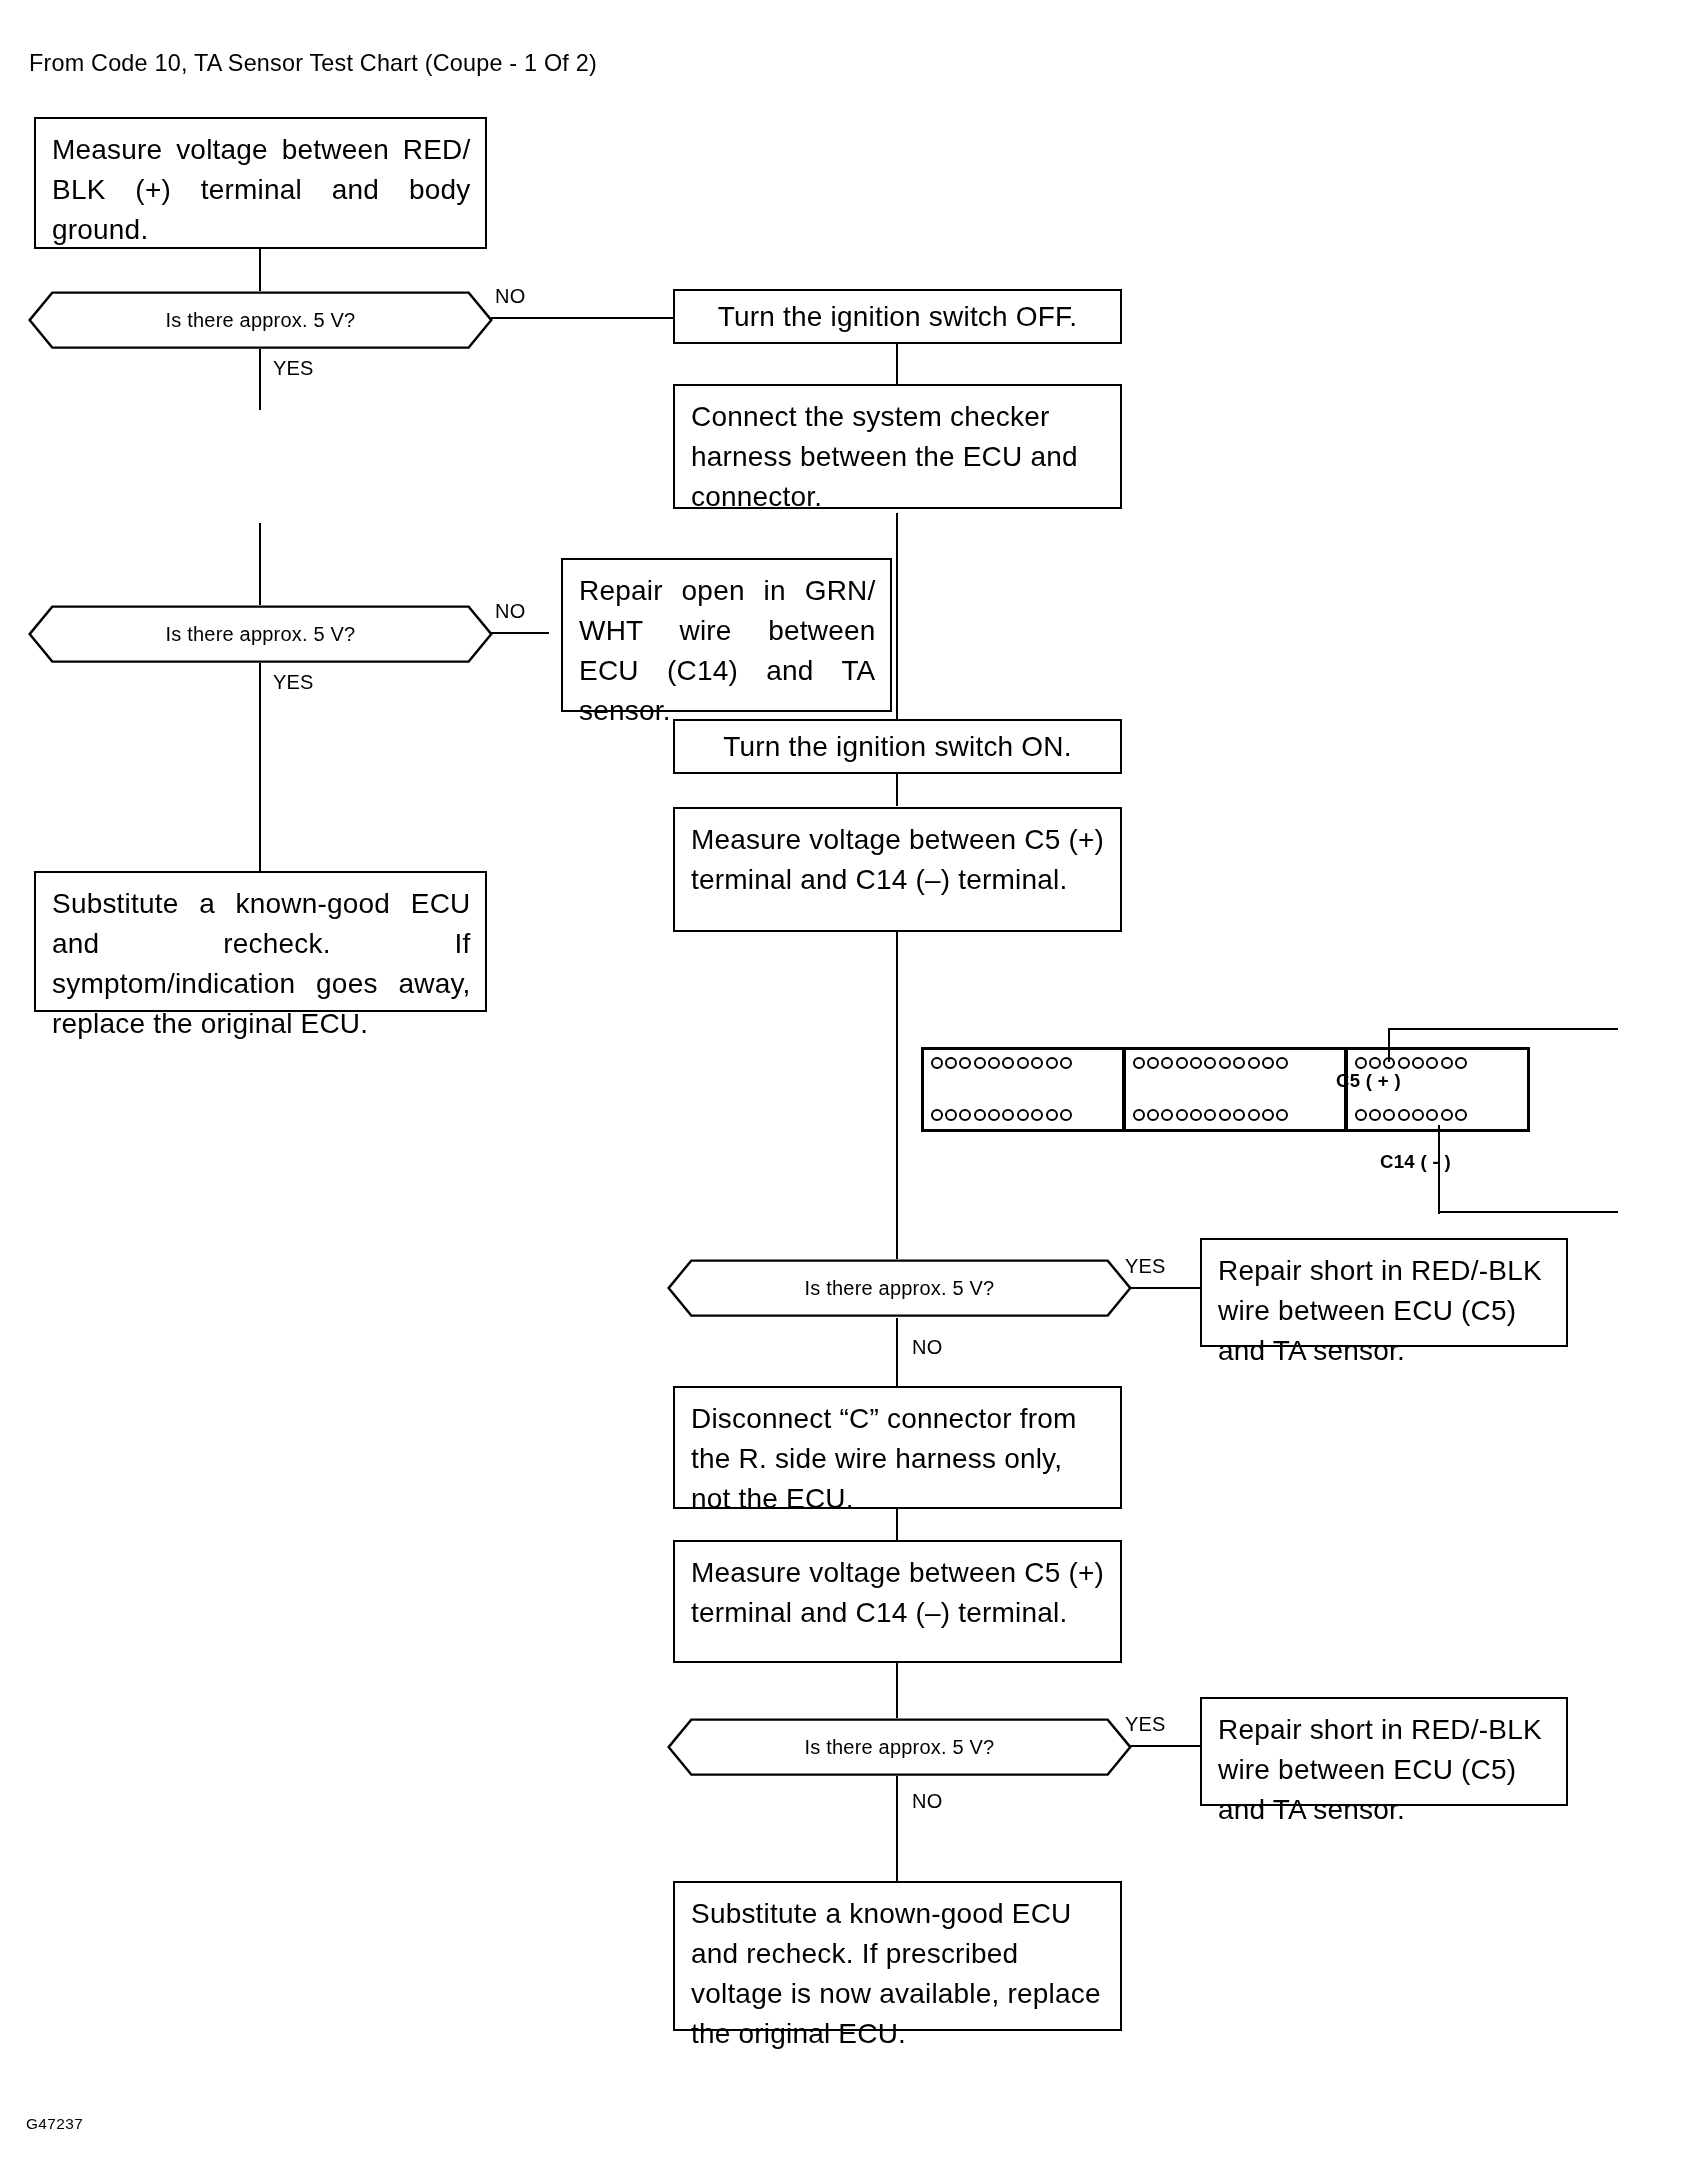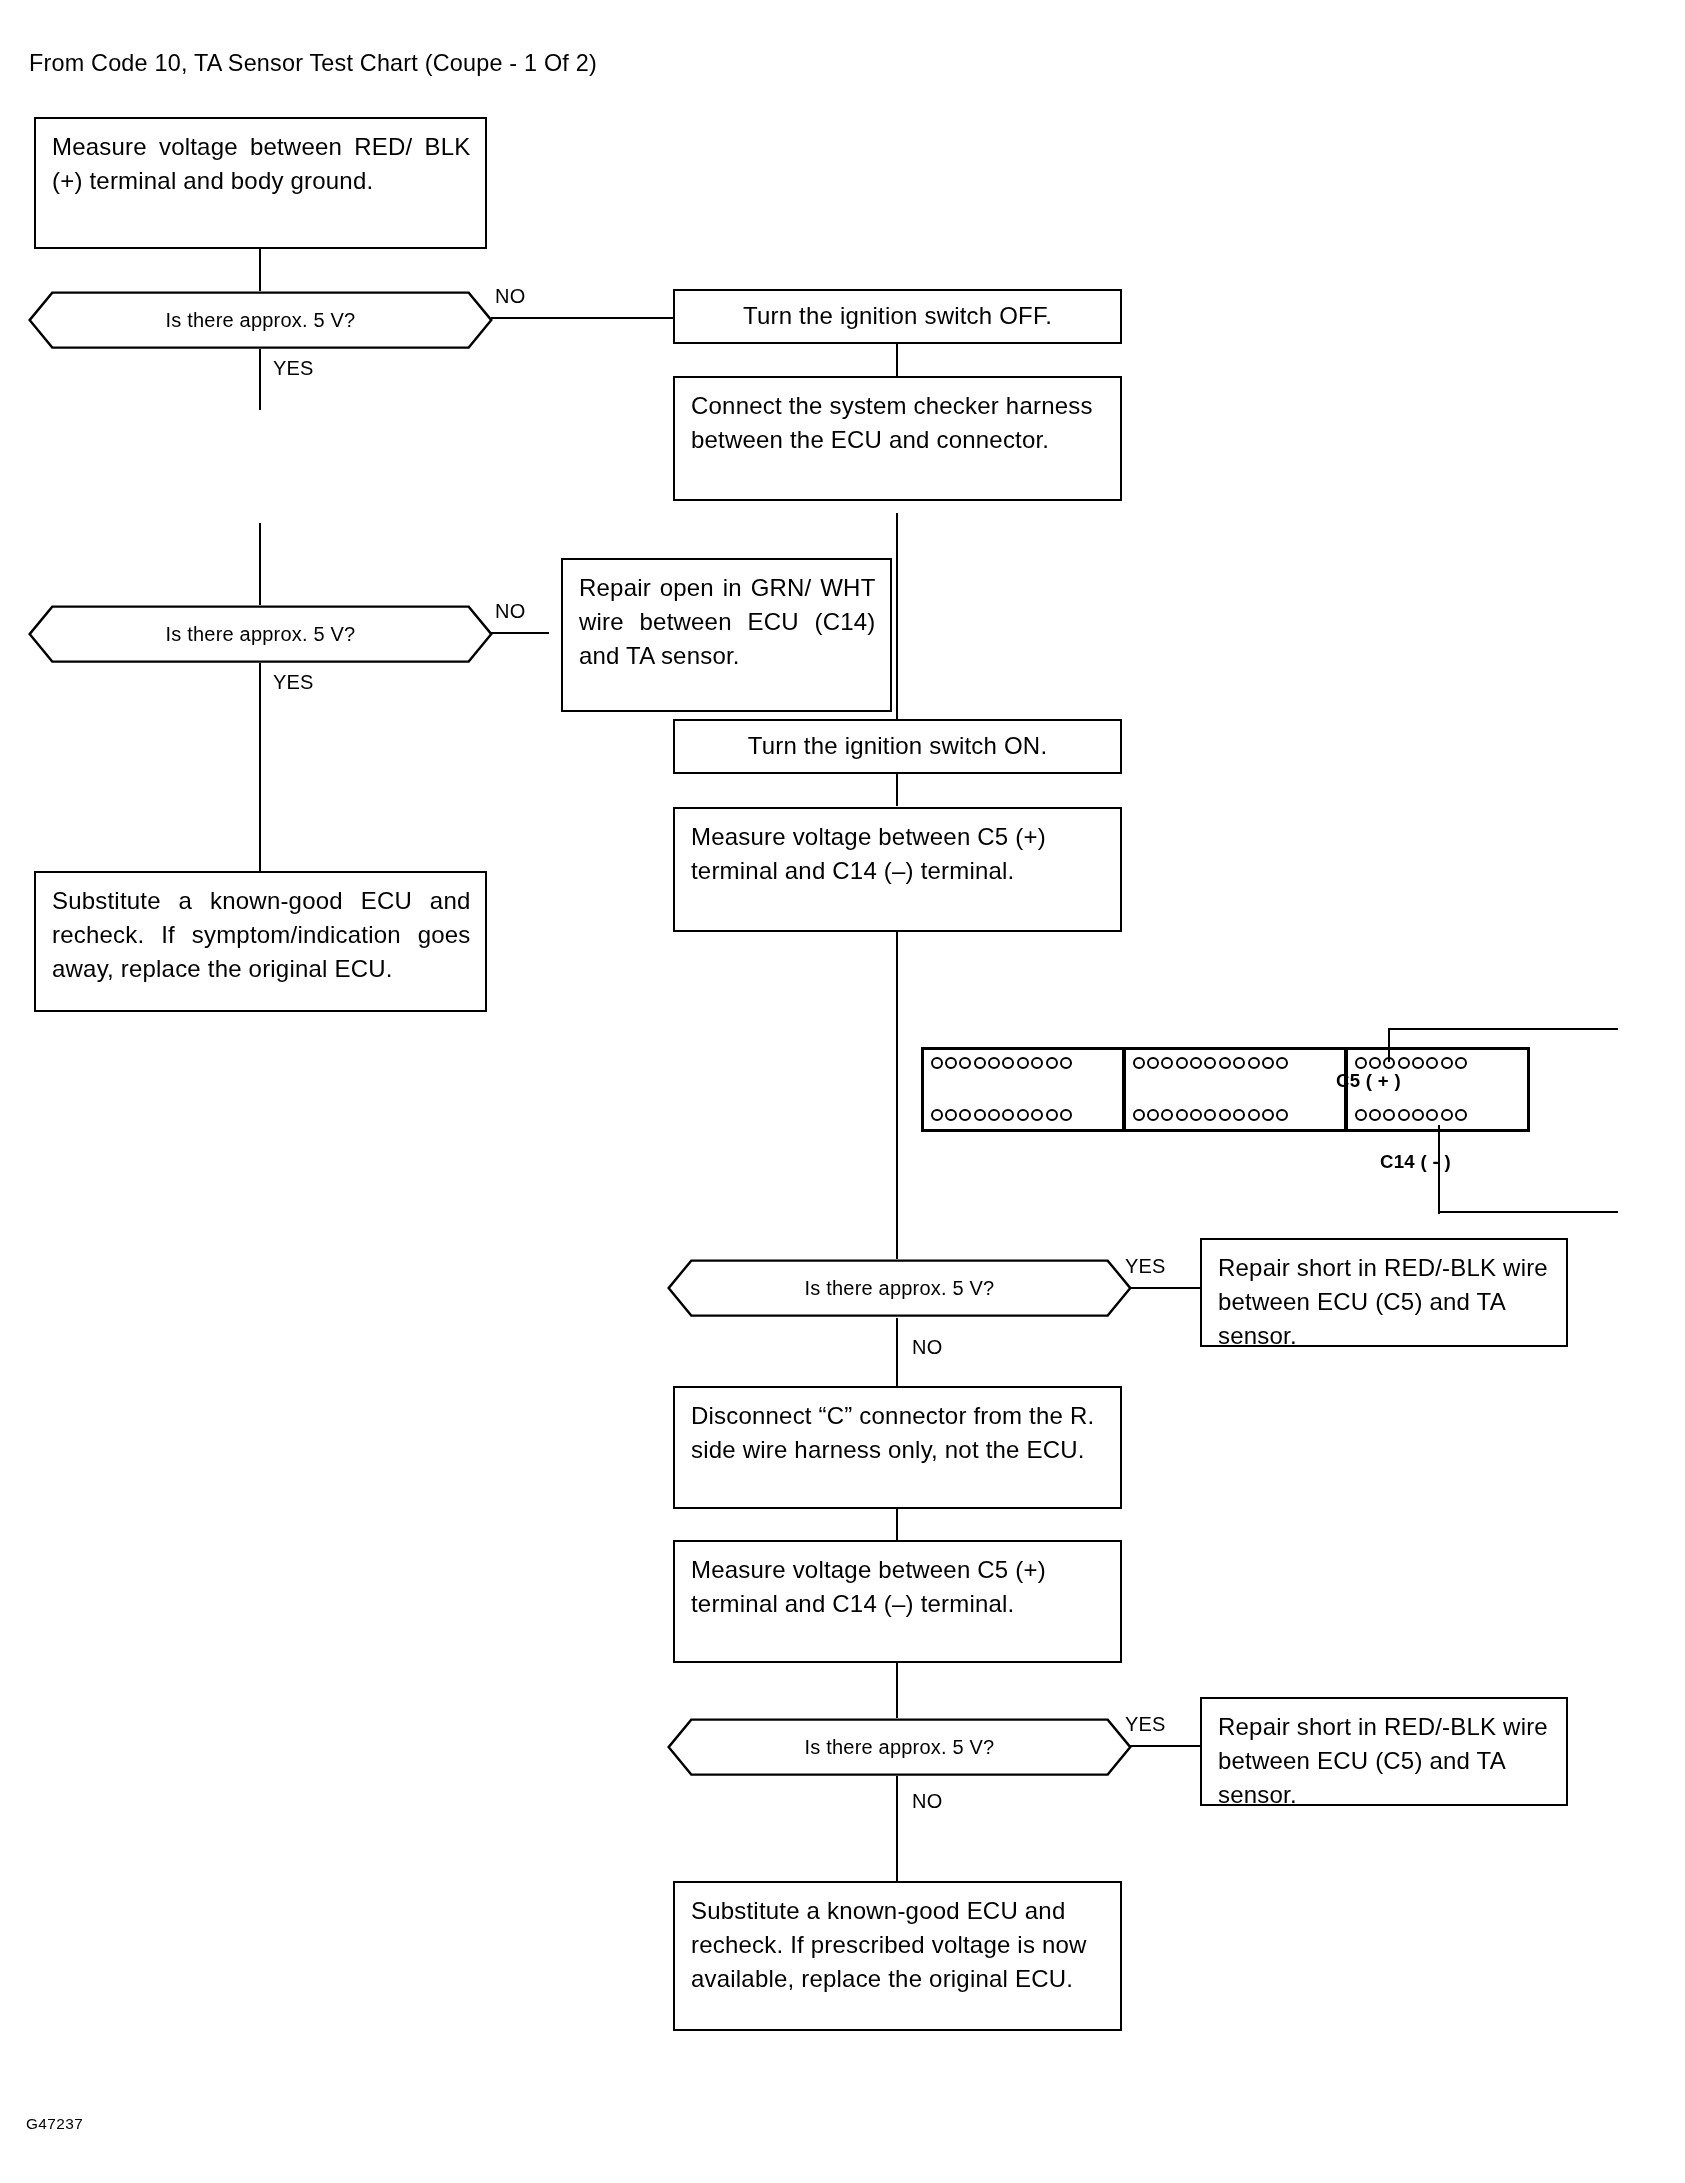--- a/index.html
+++ b/index.html
@@ -32,21 +32,21 @@
     top: 2115px;
     font-size: 15.4px;
     letter-spacing: 0.4px;
   }
   
   .box {
     position: absolute;
     box-sizing: border-box;
     border: 2.4px solid #000000;
     background: #ffffff;
-    font-size: 24px;
+    font-size: 28px;
     line-height: 1.42;
     padding: 11.3px 14.5px 8px 16px;
     text-align: justify;
     text-align-last: left;
     letter-spacing: 0.2px;
   }
   .box.center {
     text-align: center;
     text-align-last: center;
     display: flex;
@@ -182,21 +182,21 @@
 
   <div class="ln lnv" style="left:259px; top:663px; height:209px;"></div>
   <div class="edge-label" style="left:273px; top:671px;">YES</div>
 
   <div class="box center" style="left:673px; top:289px; width:449px; height:55px;">Turn the ignition switch OFF.</div>
 
   <div class="box" style="left:34px; top:871px; width:453px; height:141px;">Substitute a known-good ECU and recheck. If symptom/indication goes away, replace the original ECU.</div>
 
   <div class="ln lnv" style="left:896px; top:344px; height:44px;"></div>
 
-  <div class="box left" style="left:673px; top:376px; width:449px; height:125px;">Connect the system checker harness between the ECU and connector.</div>
+  <div class="box left" style="left:673px; top:384px; width:449px; height:125px;">Connect the system checker harness between the ECU and connector.</div>
 
   <div class="ln lnv" style="left:896px; top:513px; height:206px;"></div>
 
   <div class="box" style="left:550px; top:558px; width:331px; height:154px; z-index:3;margin-left:11px;">Repair open in GRN/ WHT wire between ECU (C14) and TA sensor.</div>
 
   <div class="box center" style="left:673px; top:719px; width:449px; height:55px;">Turn the ignition switch ON.</div>
 
   <div class="ln lnv" style="left:896px; top:774px; height:32px;"></div>
 
   <div class="box left" style="left:673px; top:807px; width:449px; height:125px;">Measure voltage between C5 (+) terminal and C14 (–) terminal.</div>

